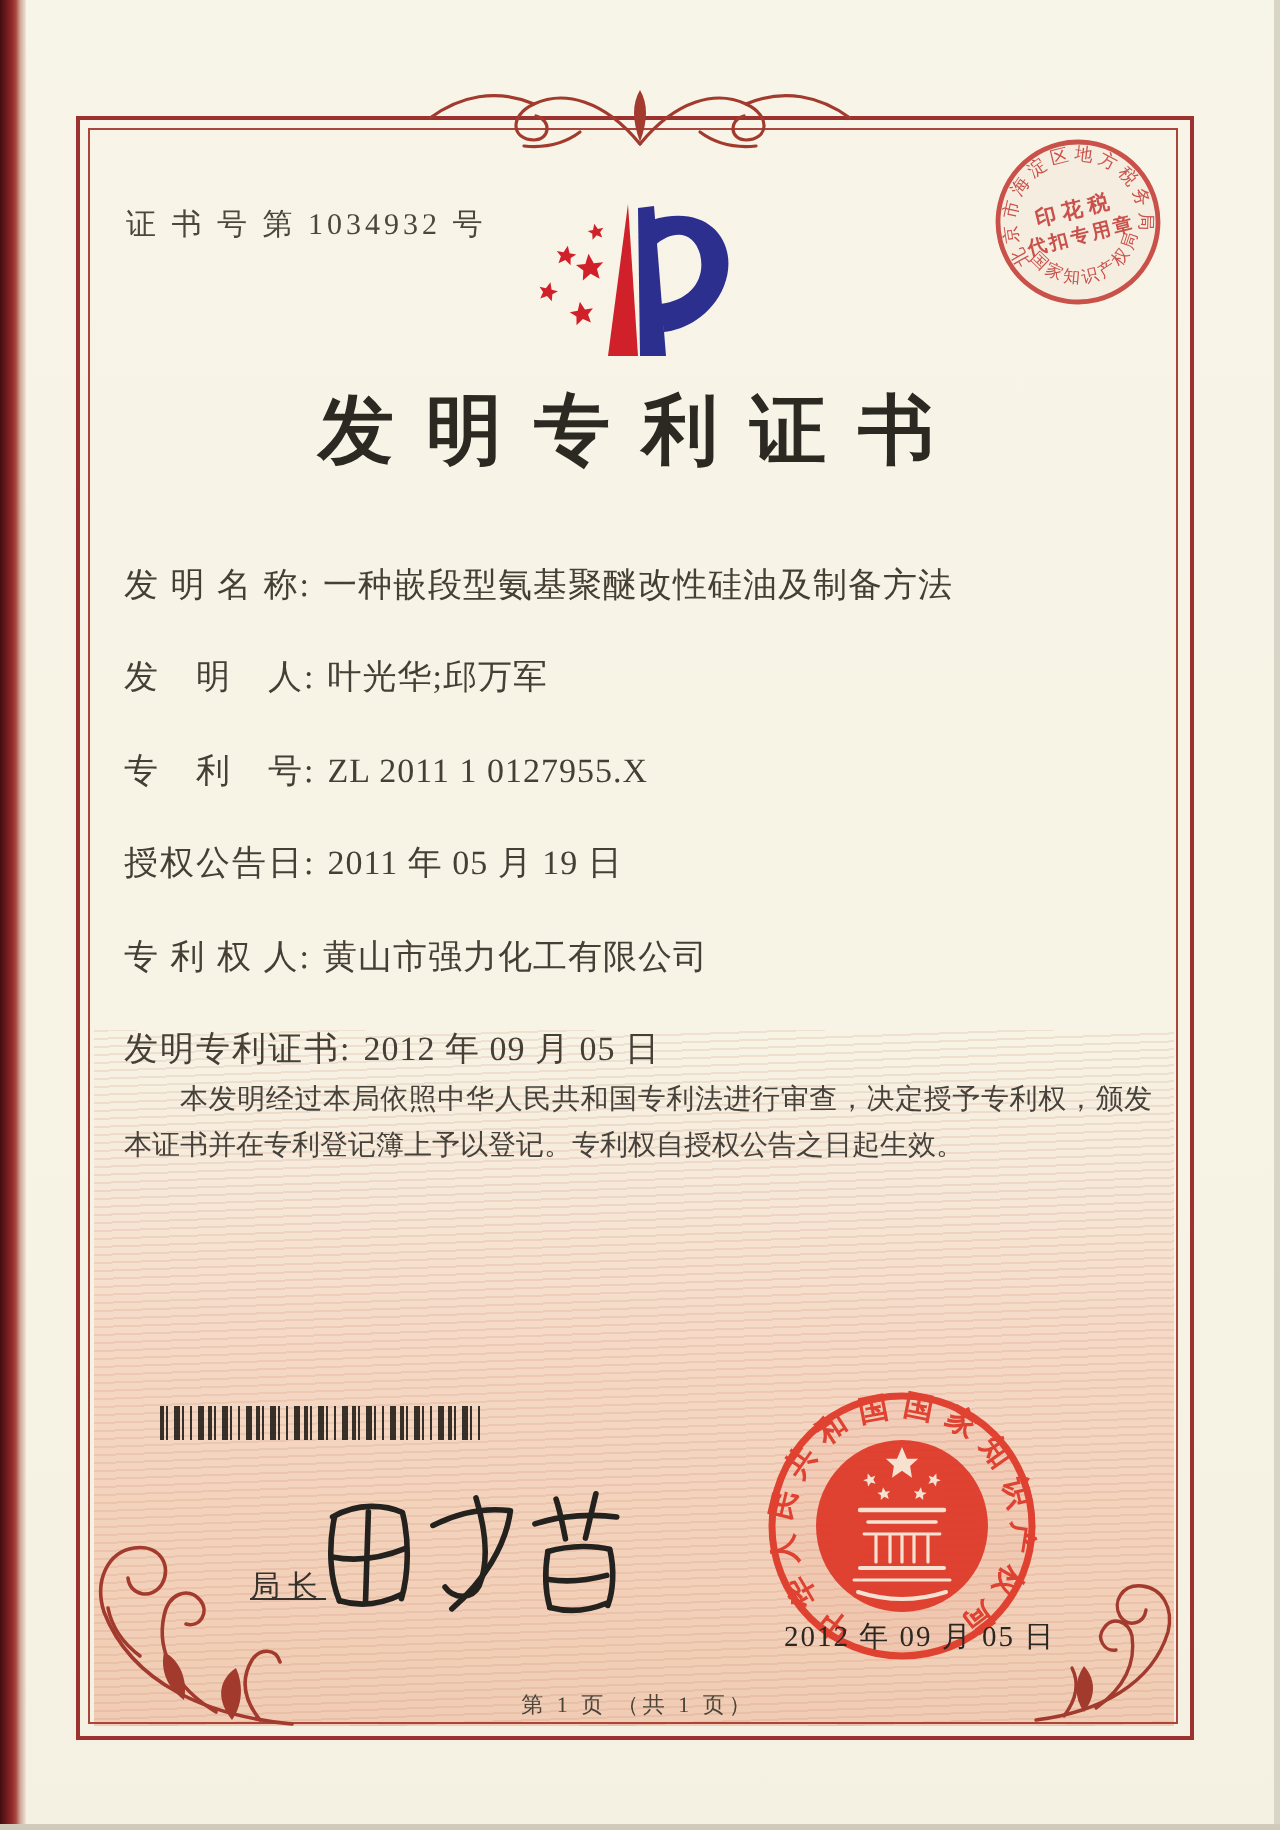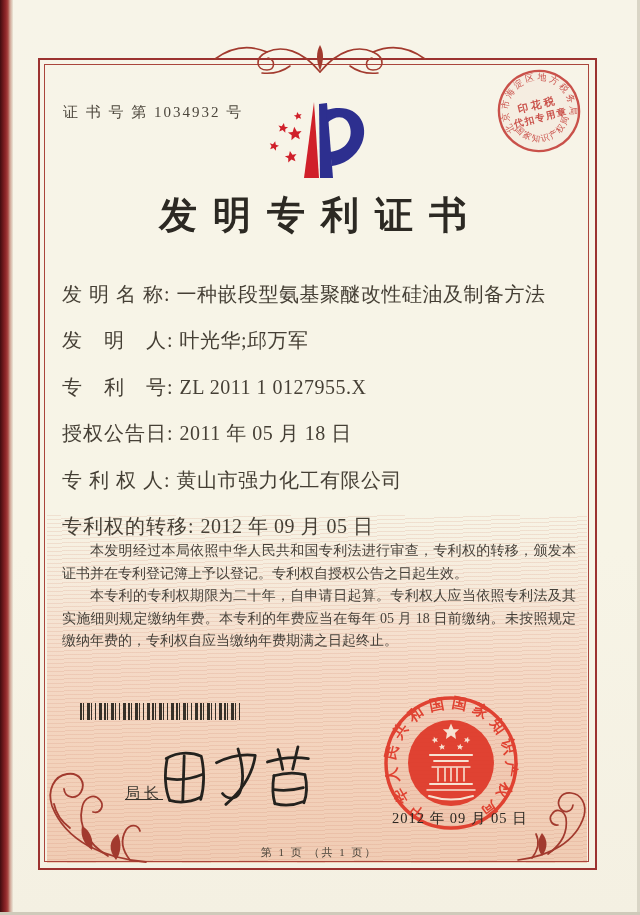--- a/index.html
+++ b/index.html
@@ -24,21 +24,21 @@
     background:
       repeating-linear-gradient(178deg, rgba(201,120,94,0.16) 0px, rgba(201,120,94,0.16) 1px, rgba(255,255,255,0) 1px, rgba(255,255,255,0) 4px),
       linear-gradient(180deg, rgba(245,215,197,0) 0%, rgba(245,213,194,0.30) 20%, rgba(244,208,187,0.75) 45%, #f3d2bb 72%, #f0ccb4 100%);
   }
 
   .cert-no { position:absolute; left:63px; top:103px; font-size:15px; letter-spacing:2px; color:#4c463c; z-index:2; }
   .title { position:absolute; left:40px; top:190px; width:558px; text-align:center; font-size:38px; font-weight:600;
            letter-spacing:16px; padding-left:4px; box-sizing:border-box; color:#2c2923; z-index:2; }
 
   .fields { position:absolute; left:62px; top:281px; width:520px; z-index:2; }
-  .field { position:absolute; left:0; font-size:20px; white-space:nowrap; color:#453f35; }
+  .field { position:absolute; left:0; font-size:17px; white-space:nowrap; color:#453f35; }
   .field .flabel { letter-spacing:1px; }
   .field .fvalue { margin-left:6px; letter-spacing:0.5px; }
 
   .body-text { position:absolute; left:62px; top:540px; width:514px; z-index:2;
                font-size:14px; line-height:22.5px; text-align:justify; color:#46413a; }
   .body-text p { margin:0; text-indent:28px; }
 
   .barcode { position:absolute; left:80px; top:703px; width:160px; height:17px; z-index:2; opacity:0.88;
     background:repeating-linear-gradient(90deg,
       #1d1a15 0px,#1d1a15 2px, transparent 2px,transparent 3px,
@@ -147,28 +147,27 @@
       <text x="47" y="57" text-anchor="middle" font-size="9.5" letter-spacing="1.5" font-weight="bold" font-family="'Liberation Serif',serif">代扣专用章</text>
     </g>
   </svg>
 
   <div class="title">发明专利证书</div>
 
   <div class="fields">
     <div class="field" style="top:0px"><span class="flabel">发 明 名 称:</span><span class="fvalue">一种嵌段型氨基聚醚改性硅油及制备方法</span></div>
     <div class="field" style="top:46px"><span class="flabel">发　明　人:</span><span class="fvalue">叶光华;邱万军</span></div>
     <div class="field" style="top:93px"><span class="flabel">专　利　号:</span><span class="fvalue">ZL 2011 1 0127955.X</span></div>
-    <div class="field" style="top:139px"><span class="flabel">授权公告日:</span><span class="fvalue">2011 年 05 月 18 日</span></div>
+    <div class="field" style="top:139px"><span class="flabel">授权公告日:</span><span class="fvalue">2011 年 05 月 19 日</span></div>
     <div class="field" style="top:186px"><span class="flabel">专 利 权 人:</span><span class="fvalue">黄山市强力化工有限公司</span></div>
-    <div class="field" style="top:232px"><span class="flabel">专利权的转移:</span><span class="fvalue">2012 年 09 月 05 日</span></div>
+    <div class="field" style="top:232px"><span class="flabel">发明专利证书:</span><span class="fvalue">2012 年 09 月 05 日</span></div>
   </div>
 
   <div class="body-text">
-    <p>本发明经过本局依照中华人民共和国专利法进行审查，专利权的转移，颁发本证书并在专利登记簿上予以登记。专利权自授权公告之日起生效。</p>
-    <p>本专利的专利权期限为二十年，自申请日起算。专利权人应当依照专利法及其实施细则规定缴纳年费。本专利的年费应当在每年 05 月 18 日前缴纳。未按照规定缴纳年费的，专利权自应当缴纳年费期满之日起终止。</p>
+    <p>本发明经过本局依照中华人民共和国专利法进行审查，决定授予专利权，颁发本证书并在专利登记簿上予以登记。专利权自授权公告之日起生效。</p>
   </div>
 
   <div class="barcode"></div>
 
   <div class="sig-title">局长</div>
   <span class="visually-hidden">田力普</span>
   <svg class="signature-svg" width="155" height="72" viewBox="0 0 155 72">
     <g fill="none" stroke="#24221e" stroke-width="2.8" stroke-linecap="round" stroke-linejoin="round">
       <path d="M8,14 C4,30 5,46 9,56"></path>
       <path d="M7,14 C20,7 34,9 42,13 C45,27 44,44 40,56"></path>

